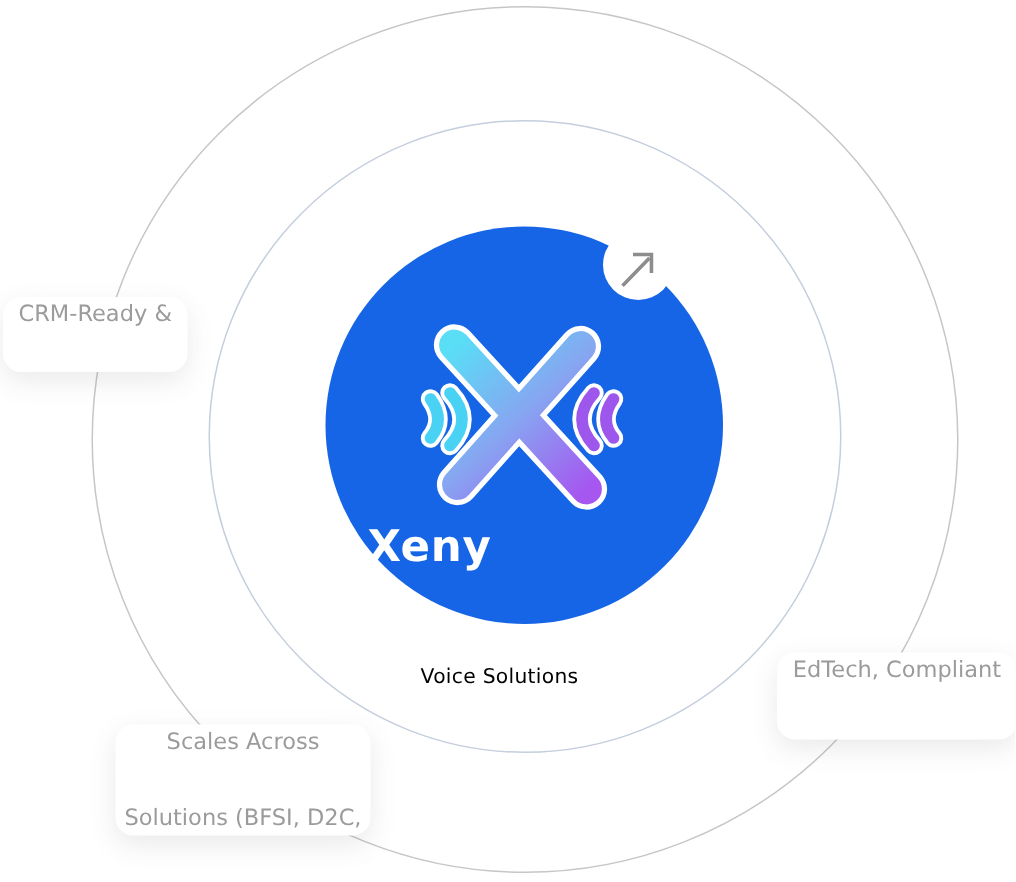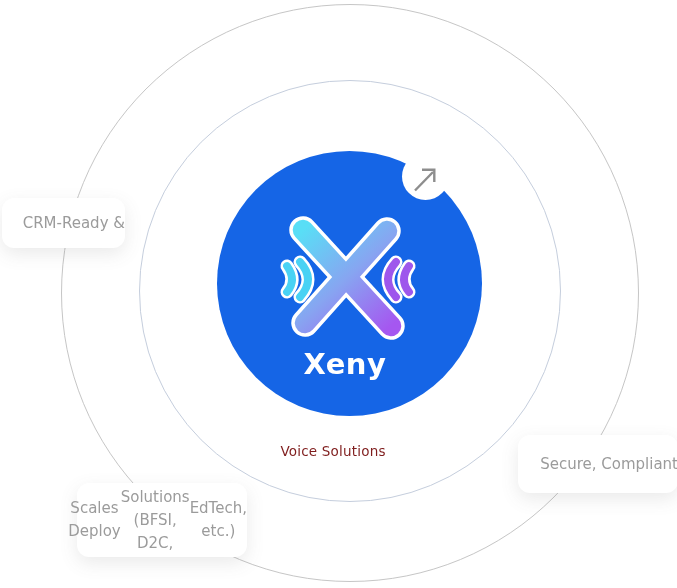--- a/index.html
+++ b/index.html
@@ -6,27 +6,27 @@
   .canvas{position:relative;width:677px;height:588px;background:#fff;overflow:hidden;
           font-family:"DejaVu Sans",sans-serif;}
   .ring{position:absolute;border-radius:50%;}
   .ring-outer{left:61px;top:4px;width:576px;height:576px;border:1px solid #c6c6c6;}
   .ring-inner{left:139px;top:80px;width:420px;height:420px;border:1px solid #c5cedd;}
   .blue-circle{position:absolute;left:217px;top:151px;width:265px;height:265px;border-radius:50%;
                background:#1565e6;}
   .notch{position:absolute;left:402px;top:153px;width:47px;height:47px;border-radius:50%;
          background:#ffffff;display:flex;align-items:center;justify-content:center;z-index:3;}
   .logo-svg{position:absolute;left:270px;top:210px;z-index:2;}
-  .brand-name{position:absolute;left:245px;top:349px;width:200px;text-align:center;z-index:2;
+  .brand-name{position:absolute;left:245px;top:349px;width:200px;text-align:left;z-index:2;
               color:#ffffff;font-size:29px;line-height:31px;font-weight:600;letter-spacing:0.5px;}
   .caption{position:absolute;left:253px;top:443px;width:160px;text-align:center;
-           color:#7f1d1d;font-size:13.5px;font-weight:400;letter-spacing:0.2px;}
+           color:#000000;font-size:13.5px;font-weight:400;letter-spacing:0.2px;}
   .card{position:absolute;background:#ffffff;border-radius:12px;z-index:4;
         box-shadow:0 6px 18px rgba(90,90,90,0.13);
-        display:flex;flex-direction:row;align-items:center;justify-content:flex-end;
+        display:flex;flex-direction:column;align-items:center;justify-content:space-between;
         text-align:center;color:#9b9b9b;font-size:15px;line-height:23px;}
   .card-crm{left:2px;top:198px;width:123px;height:50px;}
   .card-secure{left:518px;top:435px;width:160px;height:58px;}
   .card-scales{left:77px;top:483px;width:170px;height:74px;}
 </style>
 </head>
 <body>
 
 <div class="canvas">
 
@@ -72,22 +72,21 @@
     </svg>
   </div>
 
   <div class="caption">Voice Solutions</div>
 
   <div class="card card-crm">
     <div>CRM-Ready &amp;</div>
   </div>
 
   <div class="card card-secure">
-    <div>Secure, Compliant</div>
+    <div>EdTech, Compliant</div>
   </div>
 
   <div class="card card-scales">
-    <div>Scales Deploy</div>
+    <div>Scales Across</div>
     <div>Solutions (BFSI, D2C,</div>
-    <div>EdTech, etc.)</div>
   </div>
 
 </div>
 
 </body></html>

